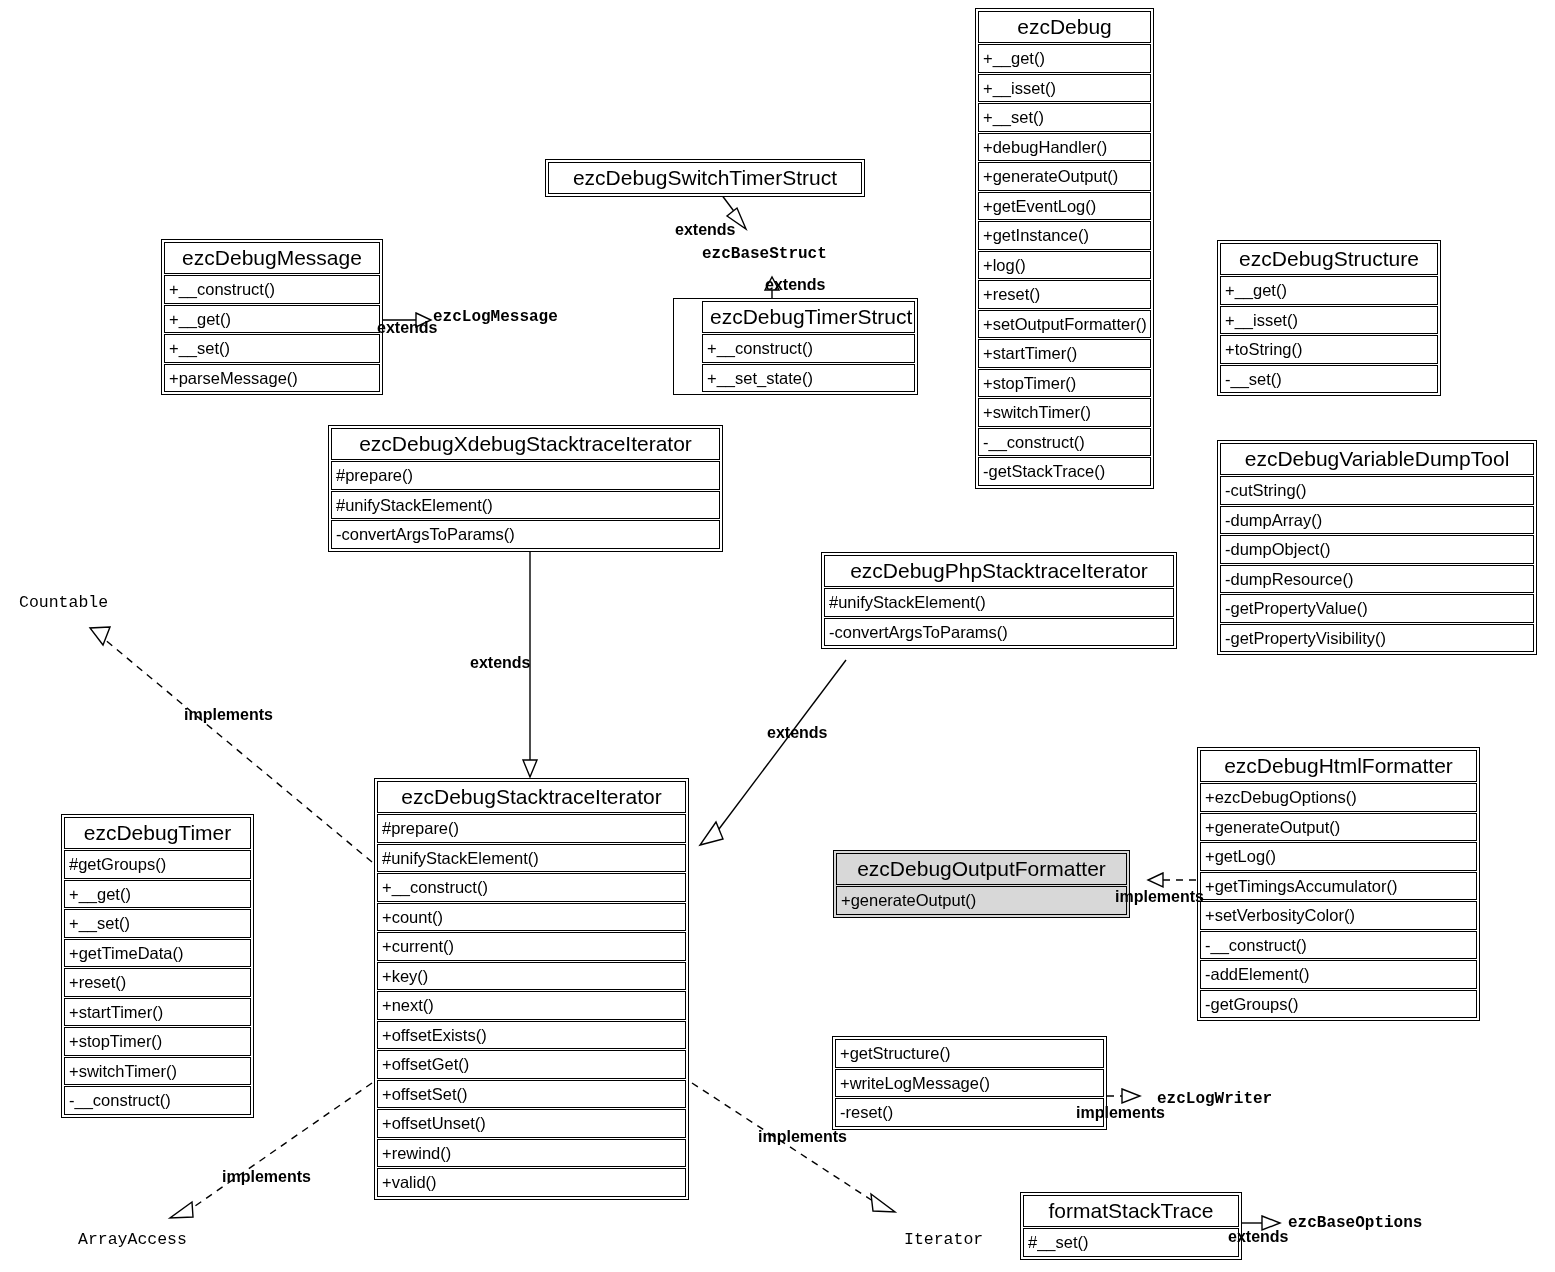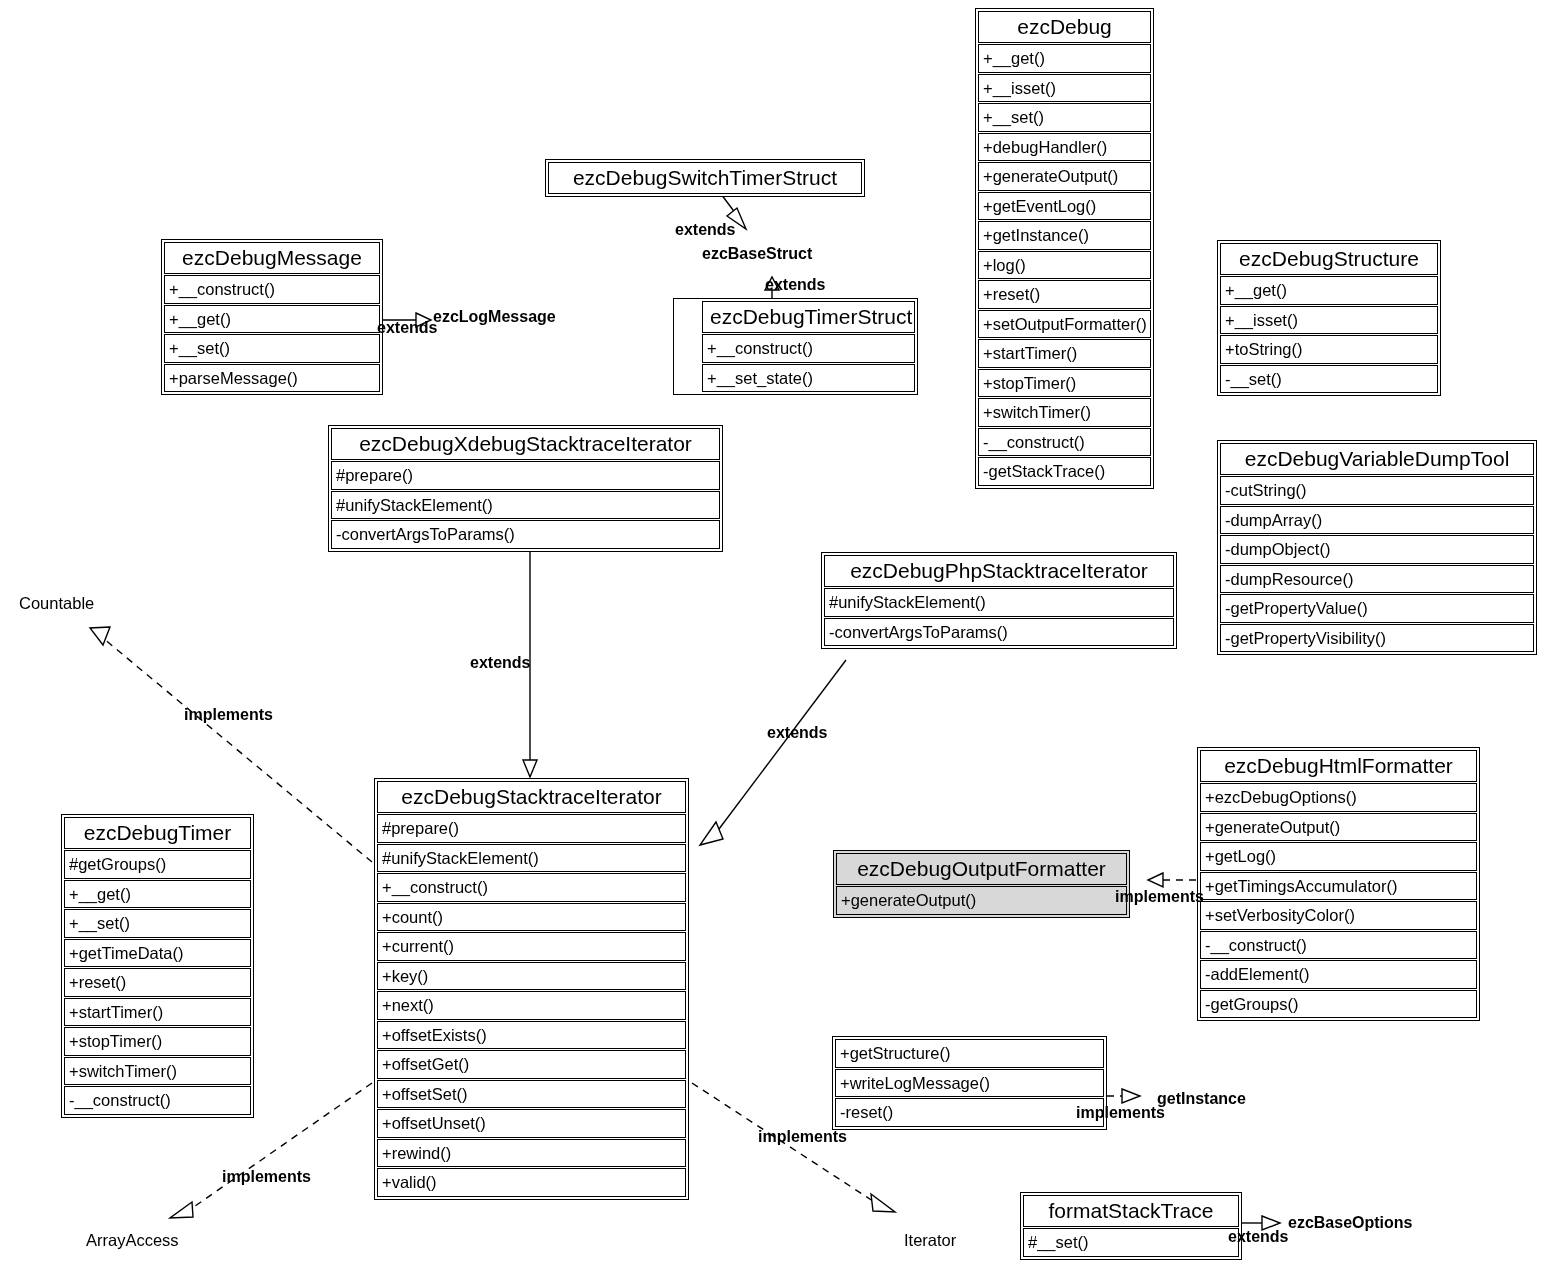--- a/index.html
+++ b/index.html
@@ -52,20 +52,21 @@
     padding: 5px 6px 5px 4px;
   }
 
   
   .plain-label {
     position: absolute;
     font-size: 16px;
     font-weight: bold;
     white-space: nowrap;
     line-height: 1;
+    font-family: Liberation Mono, monospace;
   }
   .plain-label.reg {
     font-weight: normal;
     font-size: 16.5px;
   }
 
   
   .rel-label {
     position: absolute;
     font-size: 16px;
@@ -284,22 +285,22 @@
       <div class="uml-class" style="left: 1020px; top: 1192px; width: 222px;">
         <div class="cell cls-name">formatStackTrace</div>
         <div class="cell cls-member">#__set()</div>
       </div>
     </div>
 
   <div id="external-layer">
       <div class="plain-label" style="left: 433px; top: 309px;">ezcLogMessage</div>
       <div class="plain-label" style="left: 702px; top: 246px;">ezcBaseStruct</div>
       <div class="plain-label reg" style="left: 19px; top: 595px;">Countable</div>
-      <div class="plain-label" style="left: 1157px; top: 1091px;">getInstance</div>
-      <div class="plain-label reg" style="left: 78px; top: 1232px; margin-left: 8px;">ArrayAccess</div>
+      <div class="plain-label" style="left: 1157px; top: 1091px;">ezcLogWriter</div>
+      <div class="plain-label reg" style="left: 78px; top: 1232px;">ArrayAccess</div>
       <div class="plain-label reg" style="left: 904px; top: 1232px;">Iterator</div>
       <div class="plain-label" style="left: 1288px; top: 1215px;">ezcBaseOptions</div>
     </div>
 
   <div id="rel-layer">
       <div class="rel-label" style="left: 377px; top: 320px;">extends</div>
       <div class="rel-label" style="left: 675px; top: 222px;">extends</div>
       <div class="rel-label" style="left: 765px; top: 277px;">extends</div>
       <div class="rel-label" style="left: 470px; top: 655px;">extends</div>
       <div class="rel-label" style="left: 767px; top: 725px;">extends</div>

